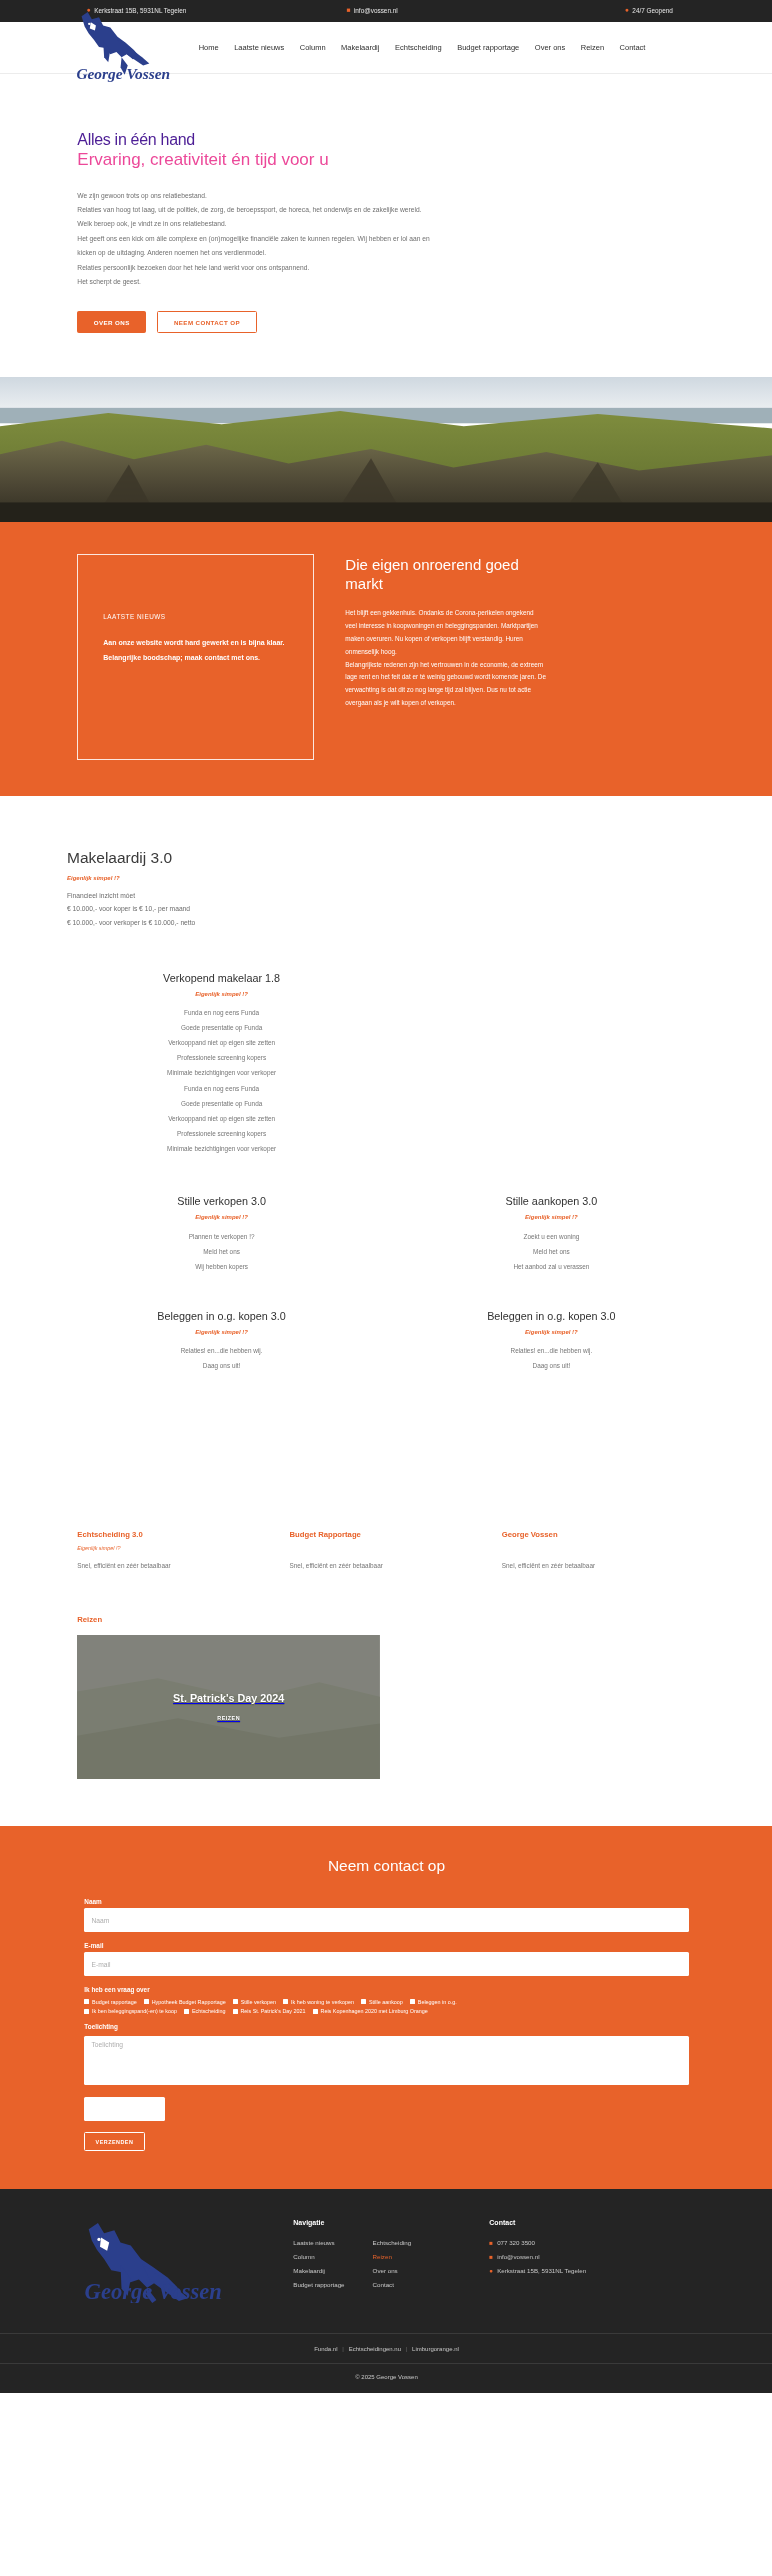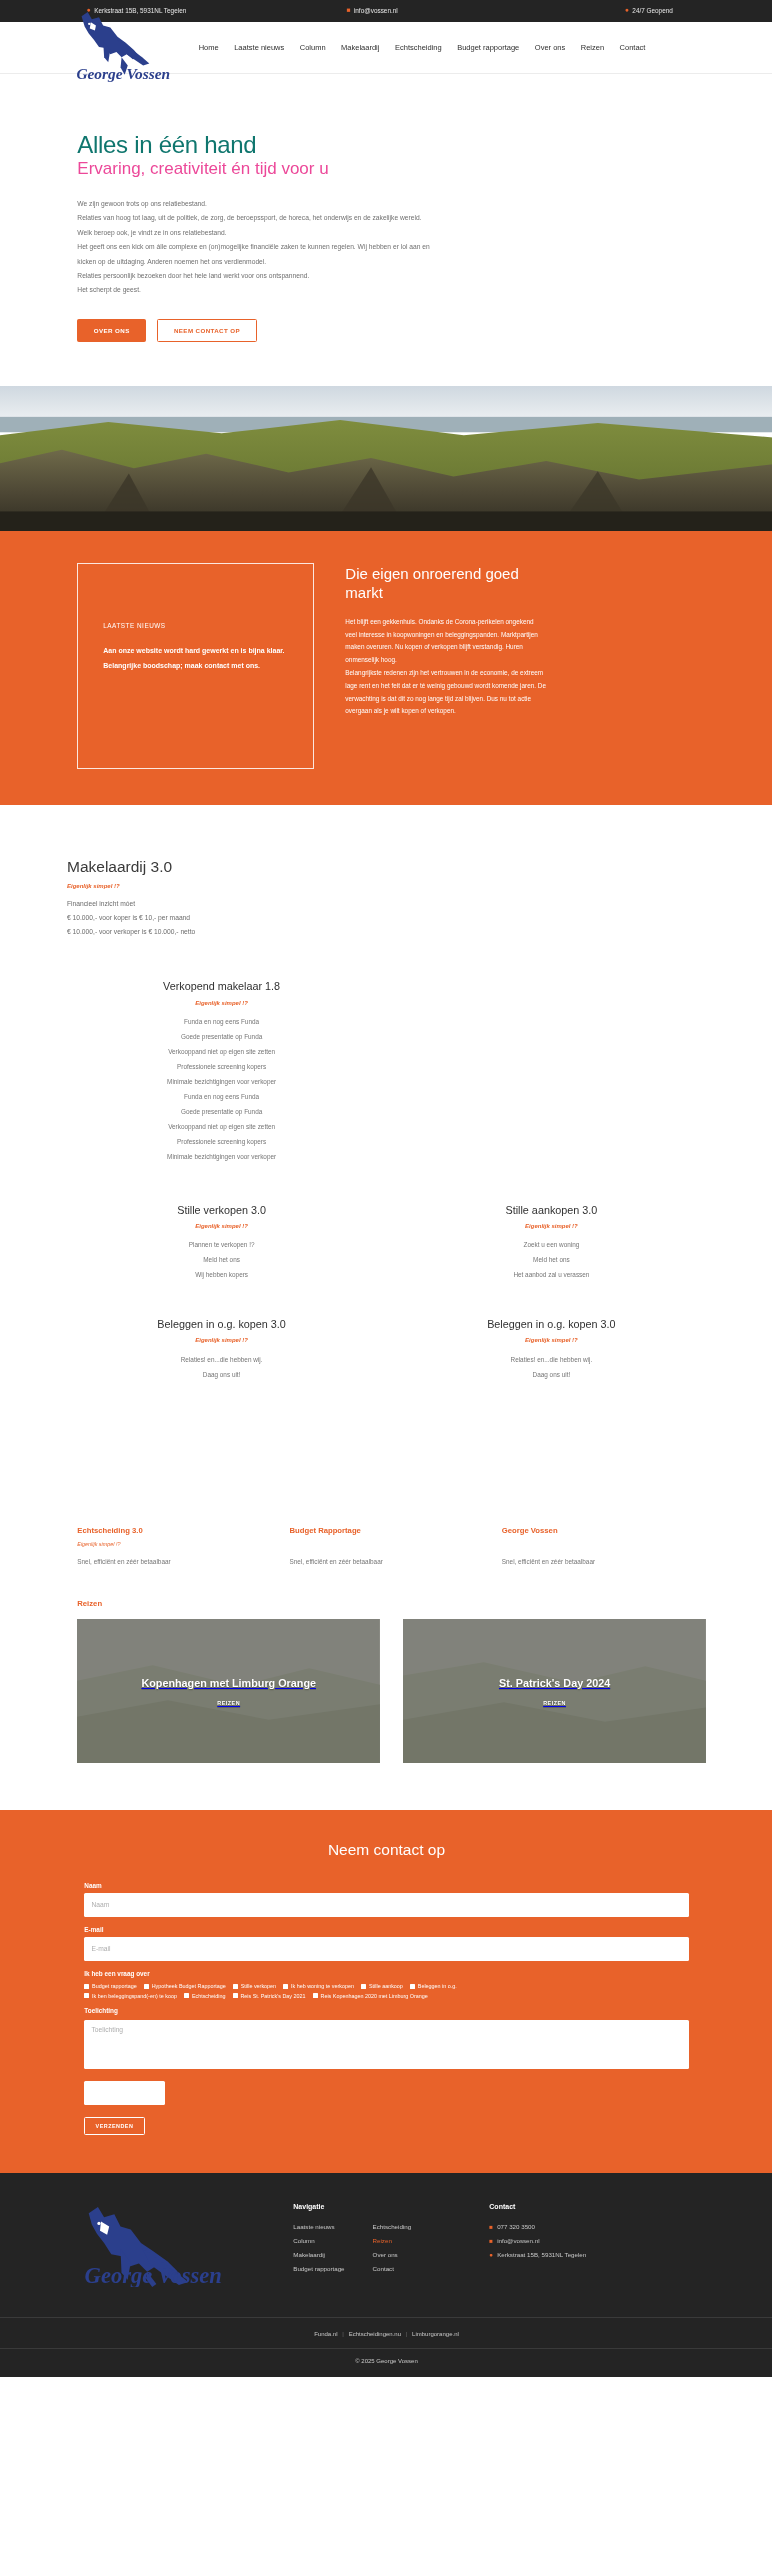--- a/index.html
+++ b/index.html
@@ -49,21 +49,21 @@
   .nav {
     display: flex; align-items: flex-end; gap: 15.5px;
     margin-left: 15.5px;
     font-size: 7.5px; color: #2f2f2f;
   }
   .nav a { color: #2f2f2f; text-decoration: none; white-space: nowrap; }
 
   
   .hero { width: 639px; margin: 0 auto; padding: 58px 0 0 10.3px; }
   .hero h1 {
-    font-size: 24px; font-weight: 300; color: #0f766e;
+    font-size: 16px; font-weight: 300; color: #4c1d95;
     letter-spacing: -0.3px; line-height: 1.05;
   }
   .hero h2 {
     font-size: 17px; font-weight: 300; color: #ec4899;
     margin-top: 2.1px; line-height: 1.15;
   }
   .hero-body { margin-top: 18.5px; max-width: 361px; }
   .hero-body p {
     font-size: 6.7px; color: #6f6f6f; line-height: 2.15;
   }
@@ -123,21 +123,21 @@
   .svc h3 { font-size: 10.8px; font-weight: 400; color: #303030; }
   .svc ul { list-style: none; }
   .svc li { font-size: 6.4px; color: #757575; line-height: 2.35; }
 
   
   .svc-row2 { padding-top: 24px; }
   .svc-row3 { padding-top: 20.6px; padding-bottom: 129px; }
 
   
   .trio {
-    width: 639px; margin: 0 auto; padding: 0 0 34px 10.3px;
+    width: 639px; margin: 12px auto; padding: 0 0 34px 10.3px;
     display: grid; grid-template-columns: 1fr 1fr 1fr; column-gap: 8px;
   }
   .trio h4 { color: #e8622a; font-size: 7.7px; font-weight: bold; margin-bottom: 6.2px; }
   .trio .eig { color: #e8622a; font-style: italic; font-size: 5.4px; margin-bottom: 9.3px; min-height: 7.2px; }
   .trio p.desc { font-size: 6.4px; color: #767676; }
 
   
   .reizen { width: 639px; margin: 0 auto; padding-left: 10.3px; }
   .reizen > h4 { color: #e8622a; font-size: 7.7px; font-weight: bold; margin-bottom: 11.3px; }
   .trip-grid { display: grid; grid-template-columns: 1fr 1fr; column-gap: 23px; padding-bottom: 47px; }
@@ -426,32 +426,20 @@
   </div>
 </section>
 
 <section class="reizen">
   <h4>Reizen</h4>
   <div class="trip-grid">
     <a class="trip" href="#">
       <span class="ph">
         <svg viewBox="0 0 600 280" preserveAspectRatio="none" aria-hidden="true">
           <rect width="600" height="280" fill="#8d8f7e"></rect>
-          <path d="M0 120 L150 90 L320 130 L460 96 L600 128 L600 280 L0 280 Z" fill="#7c8468"></path>
-          <path d="M0 190 L180 158 L380 196 L600 166 L600 280 L0 280 Z" fill="#6d7356"></path>
-        </svg>
-      </span>
-      <span class="veil"></span>
-      <span class="t-title">Kopenhagen met Limburg Orange</span>
-      <span class="t-tag">REIZEN</span>
-    </a>
-    <a class="trip" href="#">
-      <span class="ph">
-        <svg viewBox="0 0 600 280" preserveAspectRatio="none" aria-hidden="true">
-          <rect width="600" height="280" fill="#8d8f7e"></rect>
           <path d="M0 110 L160 84 L340 124 L480 92 L600 120 L600 280 L0 280 Z" fill="#7c8468"></path>
           <path d="M0 196 L200 162 L400 200 L600 172 L600 280 L0 280 Z" fill="#6d7356"></path>
         </svg>
       </span>
       <span class="veil"></span>
       <span class="t-title">St. Patrick's Day 2024</span>
       <span class="t-tag">REIZEN</span>
     </a>
   </div>
 </section>

